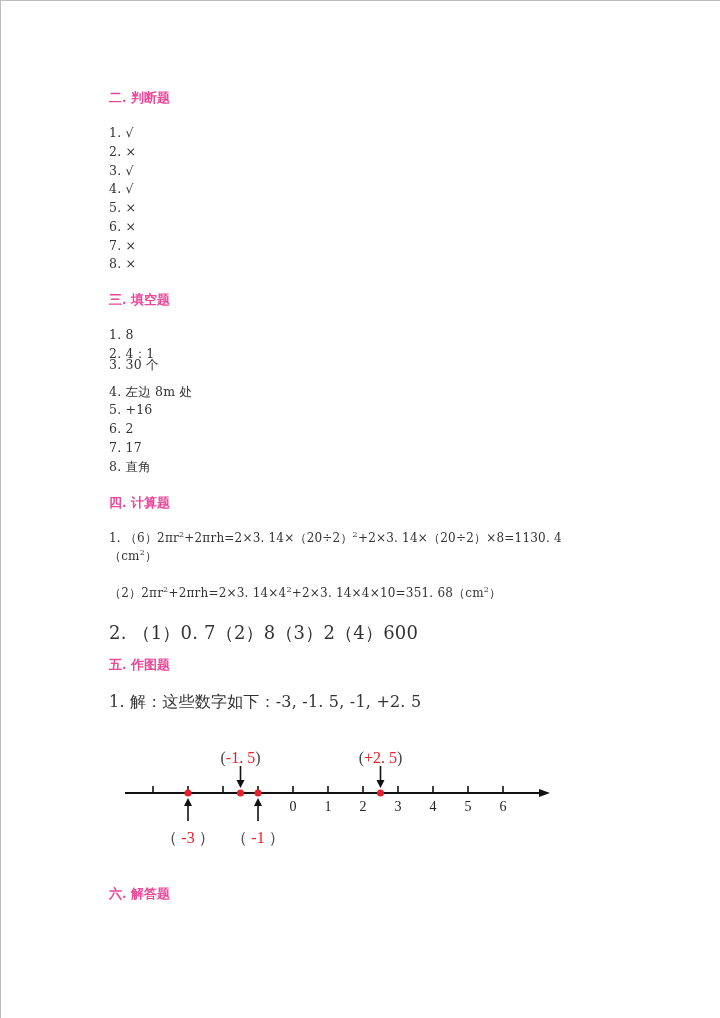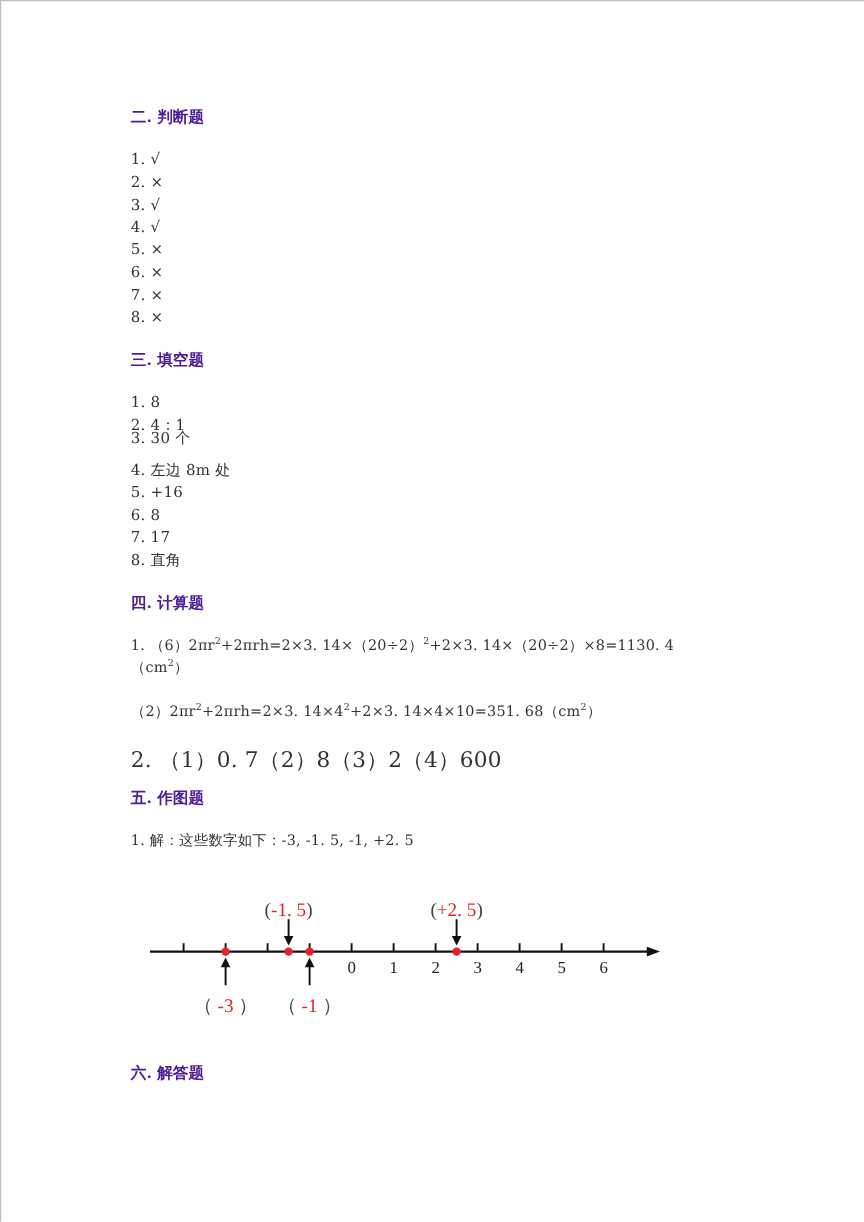--- a/index.html
+++ b/index.html
@@ -9,21 +9,21 @@
     color: #222;
   }
   .page-border {
     position: absolute; left: 0; top: 0; width: 720px; height: 1018px;
     border-top: 1px solid #bdbdbd; border-left: 1px solid #bdbdbd;
     box-sizing: border-box; pointer-events: none;
   }
   .heading {
     position: absolute; left: 109px;
     font-family: "DejaVu Serif", "Liberation Serif", serif;
-    font-weight: bold; font-size: 13px; color: #4c1d95;
+    font-weight: bold; font-size: 13px; color: #ec4899;
   }
   .line {
     position: absolute; left: 109px;
     font-size: 12.5px; color: #333; white-space: nowrap;
     letter-spacing: 0.2px;
   }
   sup { font-size: 8px; vertical-align: 5px; line-height: 0; }
   #numberline { position: absolute; left: 0; top: 0; }
   .nl-label { font-family: "Liberation Serif", "DejaVu Serif", serif; }
 </style>
@@ -41,32 +41,32 @@
 <div class="line" style="top:219px">6. ×</div>
 <div class="line" style="top:238px">7. ×</div>
 <div class="line" style="top:256px">8. ×</div>
 
 <div class="heading" style="top:291px">三. 填空题</div>
 <div class="line" style="top:327px">1. 8</div>
 <div class="line" style="top:346px">2. 4：1</div>
 <div class="line" style="top:357px">3. 30 个</div>
 <div class="line" style="top:384px">4. 左边 8m 处</div>
 <div class="line" style="top:402px">5. +16</div>
-<div class="line" style="top:421px">6. 8</div>
+<div class="line" style="top:421px">6. 2</div>
 <div class="line" style="top:440px">7. 17</div>
 <div class="line" style="top:459px">8. 直角</div>
 
 <div class="heading" style="top:494px">四. 计算题</div>
 <div class="line" style="top:530px; font-size:12px"><span>1. （6）2πr</span><sup>2</sup><span>+2πrh=2×3. 14×（20÷2）</span><sup>2</sup><span>+2×3. 14×（20÷2）×8=1130. 4</span></div>
 <div class="line" style="top:548px; font-size:12px"><span>（cm</span><sup>2</sup><span>）</span></div>
 <div class="line" style="top:585px; font-size:12px"><span>（2）2πr</span><sup>2</sup><span>+2πrh=2×3. 14×4</span><sup>2</sup><span>+2×3. 14×4×10=351. 68（cm</span><sup>2</sup><span>）</span></div>
 <div class="line" style="top:621px; font-size:18px">2. （1）0. 7（2）8（3）2（4）600</div>
 
 <div class="heading" style="top:656px">五. 作图题</div>
-<div class="line" style="top:692px; font-size:12px">1. 解：这些数字如下：-3, -1. 5, -1, +2. 5</div>
+<div class="line" style="top:692px; font-size:16px">1. 解：这些数字如下：-3, -1. 5, -1, +2. 5</div>
 
 <svg id="numberline" width="720" height="1018">
   <line x1="125" y1="793" x2="542" y2="793" stroke="#111" stroke-width="2"></line>
   <polygon points="550,793 539,789 539,797" fill="#111"></polygon>
   <g id="nl-ticks">
       <line x1="153" y1="786" x2="153" y2="793" stroke="#111" stroke-width="1.6"></line>
       <line x1="188" y1="786" x2="188" y2="793" stroke="#111" stroke-width="1.6"></line>
       <line x1="223" y1="786" x2="223" y2="793" stroke="#111" stroke-width="1.6"></line>
       <line x1="258" y1="786" x2="258" y2="793" stroke="#111" stroke-width="1.6"></line>
       <line x1="293" y1="786" x2="293" y2="793" stroke="#111" stroke-width="1.6"></line>

